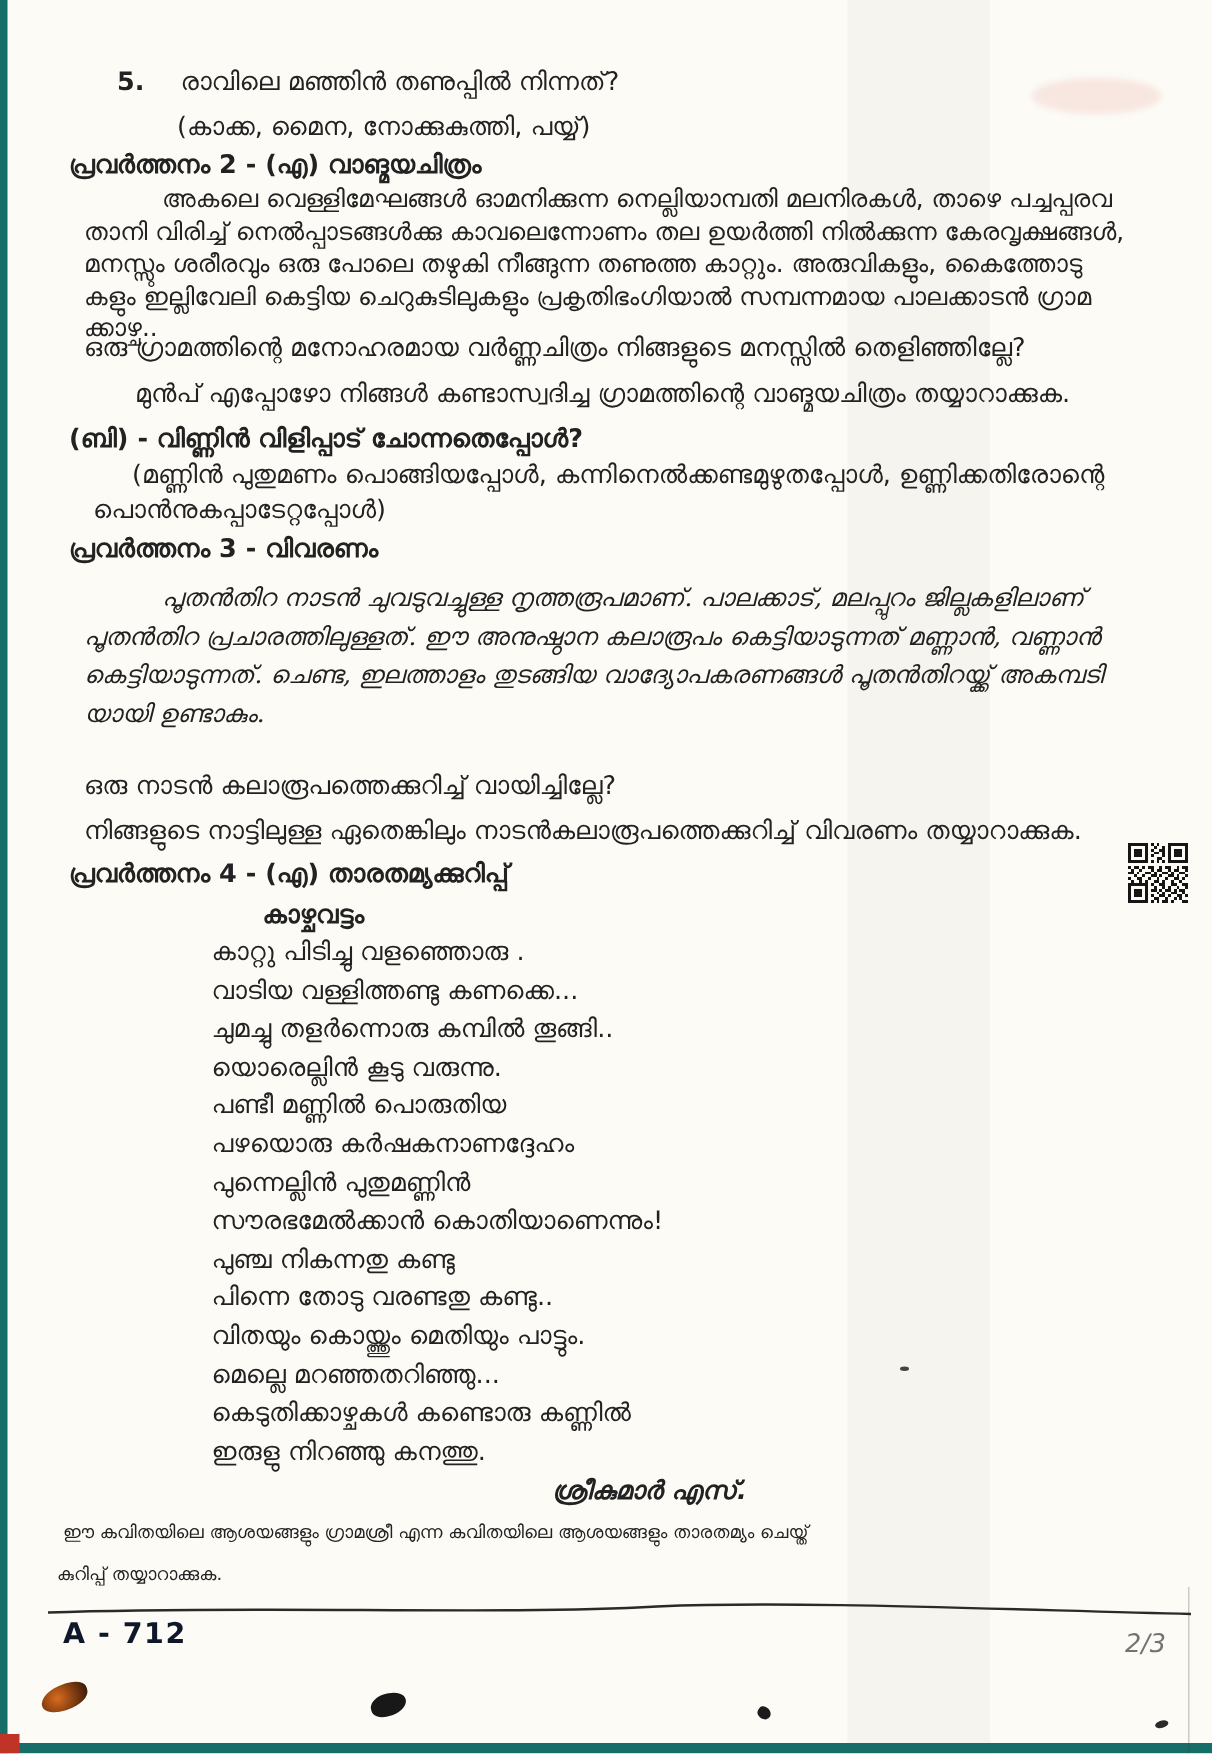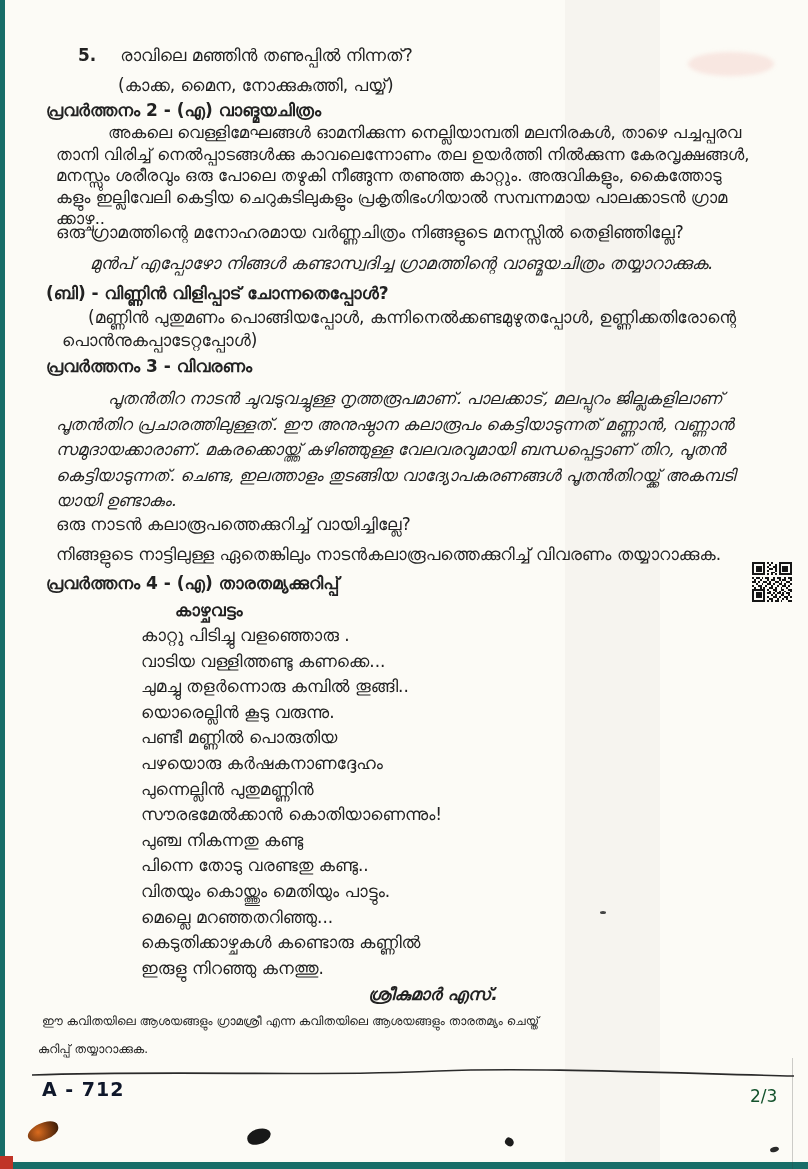--- a/index.html
+++ b/index.html
@@ -27,21 +27,21 @@
   .t{font-size:17px;line-height:22px;}
   .bold{font-weight:bold;}
   .q5-row{display:flex;gap:24px;}
   .para-line{height:21.5px;line-height:21.5px;font-size:16.5px;}
   .para-line.indent{padding-left:52px;}
   .ital-line{height:25.5px;line-height:25.5px;font-size:16.5px;font-style:italic;
     font-family:"DejaVu Serif",serif;}
   .poem-line{height:25.6px;line-height:25.6px;font-size:17px;}
   .task-line{height:27px;line-height:27px;font-size:12px;}
   .footer-code{font-size:19px;font-weight:bold;letter-spacing:1px;color:#0f172a;}
-  .page-num{font-size:17px;color:#14532d;}
+  .page-num{font-size:17px;color:#737373;font-style:italic;}
   
   .speck{position:absolute;}
   .speck-orange{left:27px;top:1123px;width:32px;height:17px;border-radius:60% 40% 55% 45%;
     transform:rotate(-18deg);
     background:radial-gradient(circle at 35% 45%,#d96b1e 0%,#7a3a10 55%,#2c1505 100%);}
   .speck-black{left:247px;top:1129px;width:24px;height:15px;border-radius:55% 45% 60% 40%;
     transform:rotate(-12deg);background:#181818;}
   .speck-small-1{left:505px;top:1138px;width:9px;height:8px;border-radius:40% 60% 50% 50%;
     transform:rotate(30deg);background:#1c1c1c;}
   .speck-small-2{left:770px;top:1147px;width:9px;height:5px;border-radius:50%;
@@ -72,31 +72,30 @@
 
   <div class="abs" style="left:56px;top:122px;">
     <div class="para-line indent">അകലെ വെള്ളിമേഘങ്ങൾ ഓമനിക്കുന്ന നെല്ലിയാമ്പതി മലനിരകൾ, താഴെ  പച്ചപ്പരവ</div>
     <div class="para-line">താനി വിരിച്ച് നെൽപ്പാടങ്ങൾക്കു കാവലെന്നോണം തല ഉയർത്തി നിൽക്കുന്ന കേരവൃക്ഷങ്ങൾ,</div>
     <div class="para-line">മനസ്സും ശരീരവും ഒരു പോലെ തഴുകി നീങ്ങുന്ന തണുത്ത കാറ്റും. അരുവികളും, കൈത്തോടു</div>
     <div class="para-line">കളും ഇല്ലിവേലി കെട്ടിയ ചെറുകുടിലുകളും പ്രകൃതിഭംഗിയാൽ സമ്പന്നമായ പാലക്കാടൻ ഗ്രാമ</div>
     <div class="para-line">ക്കാഴ്ച..</div>
   </div>
 
   <div class="abs t" style="left:56px;top:221px;">ഒരു ഗ്രാമത്തിന്റെ മനോഹരമായ വർണ്ണചിത്രം നിങ്ങളുടെ മനസ്സിൽ തെളിഞ്ഞില്ലേ?</div>
-  <div class="abs t" style="left:90px;top:252px;font-style:italic;">മുൻപ് എപ്പോഴോ നിങ്ങൾ കണ്ടാസ്വദിച്ച ഗ്രാമത്തിന്റെ വാങ്മയചിത്രം തയ്യാറാക്കുക.</div>
+  <div class="abs t" style="left:90px;top:252px;">മുൻപ് എപ്പോഴോ നിങ്ങൾ കണ്ടാസ്വദിച്ച ഗ്രാമത്തിന്റെ വാങ്മയചിത്രം തയ്യാറാക്കുക.</div>
   <div class="abs t bold" style="left:46px;top:282px;">(ബി) - വിണ്ണിൻ വിളിപ്പാട് ചോന്നതെപ്പോൾ?</div>
   <div class="abs t" style="left:88px;top:306px;">(മണ്ണിൻ പുതുമണം പൊങ്ങിയപ്പോൾ, കന്നിനെൽക്കണ്ടമുഴുതപ്പോൾ, ഉണ്ണിക്കതിരോന്റെ</div>
   <div class="abs t" style="left:62px;top:329px;">പൊൻനുകപ്പാടേറ്റപ്പോൾ)</div>
 
   <div class="abs t bold" style="left:46px;top:355px;">പ്രവർത്തനം 3 - വിവരണം</div>
 
   <div class="abs" style="left:56px;top:386px;">
     <div class="ital-line" style="padding-left:52px;">പൂതൻതിറ നാടൻ ചുവടുവച്ചുള്ള നൃത്തരൂപമാണ്. പാലക്കാട്, മലപ്പുറം ജില്ലകളിലാണ്</div>
     <div class="ital-line">പൂതൻതിറ പ്രചാരത്തിലുള്ളത്. ഈ അനുഷ്ഠാന കലാരൂപം കെട്ടിയാടുന്നത് മണ്ണാൻ, വണ്ണാൻ</div>
-    <div class="ital-line">സമുദായക്കാരാണ്. മകരക്കൊയ്ത്ത് കഴിഞ്ഞുള്ള വേലവരവുമായി ബന്ധപ്പെട്ടാണ് തിറ, പൂതൻ</div>
     <div class="ital-line">കെട്ടിയാടുന്നത്. ചെണ്ട, ഇലത്താളം തുടങ്ങിയ വാദ്യോപകരണങ്ങൾ പൂതൻതിറയ്ക്ക് അകമ്പടി</div>
     <div class="ital-line">യായി ഉണ്ടാകും.</div>
   </div>
 
   <div class="abs t" style="left:56px;top:513px;">ഒരു നാടൻ കലാരൂപത്തെക്കുറിച്ച് വായിച്ചില്ലേ?</div>
   <div class="abs t" style="left:56px;top:543px;text-align:right;">നിങ്ങളുടെ നാട്ടിലുള്ള ഏതെങ്കിലും നാടൻകലാരൂപത്തെക്കുറിച്ച് വിവരണം തയ്യാറാക്കുക.</div>
 
   <div class="abs t bold" style="left:46px;top:572px;">പ്രവർത്തനം 4 - (എ) താരതമ്യക്കുറിപ്പ്</div>
   <div class="abs t bold" style="left:175px;top:599px;">കാഴ്ചവട്ടം</div>
 

